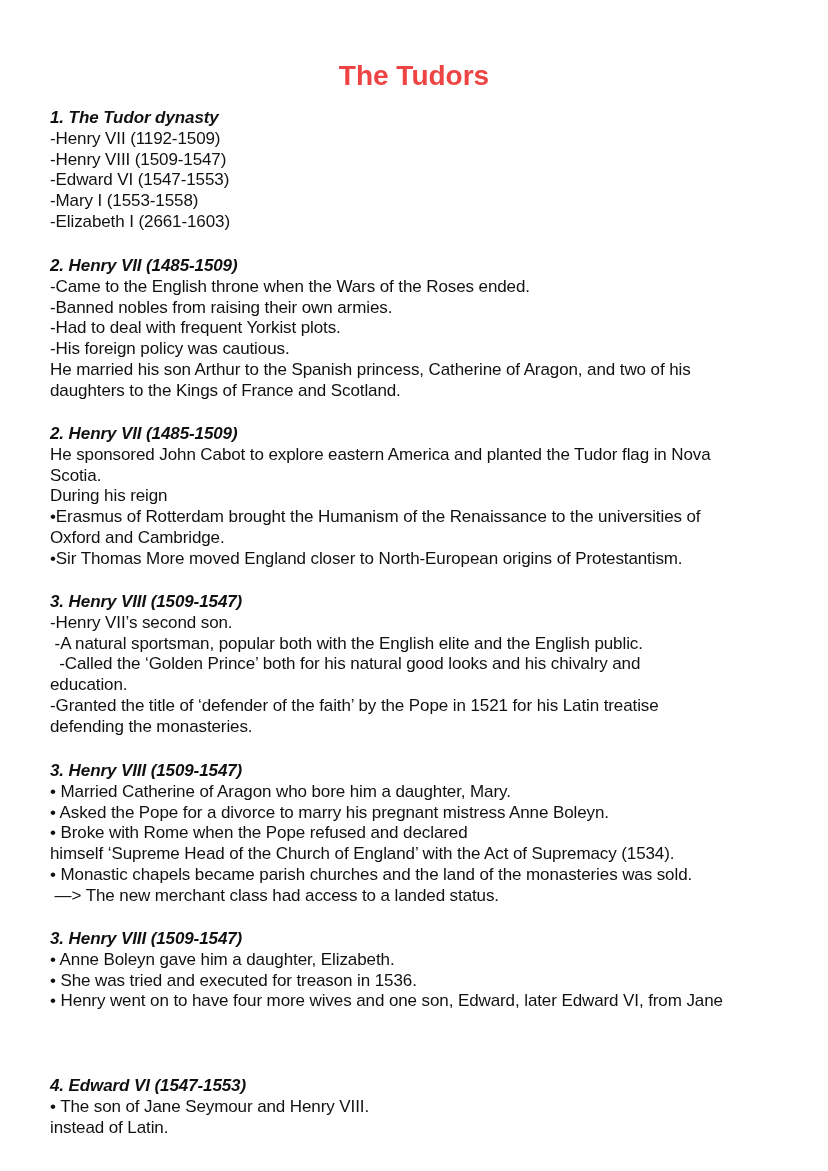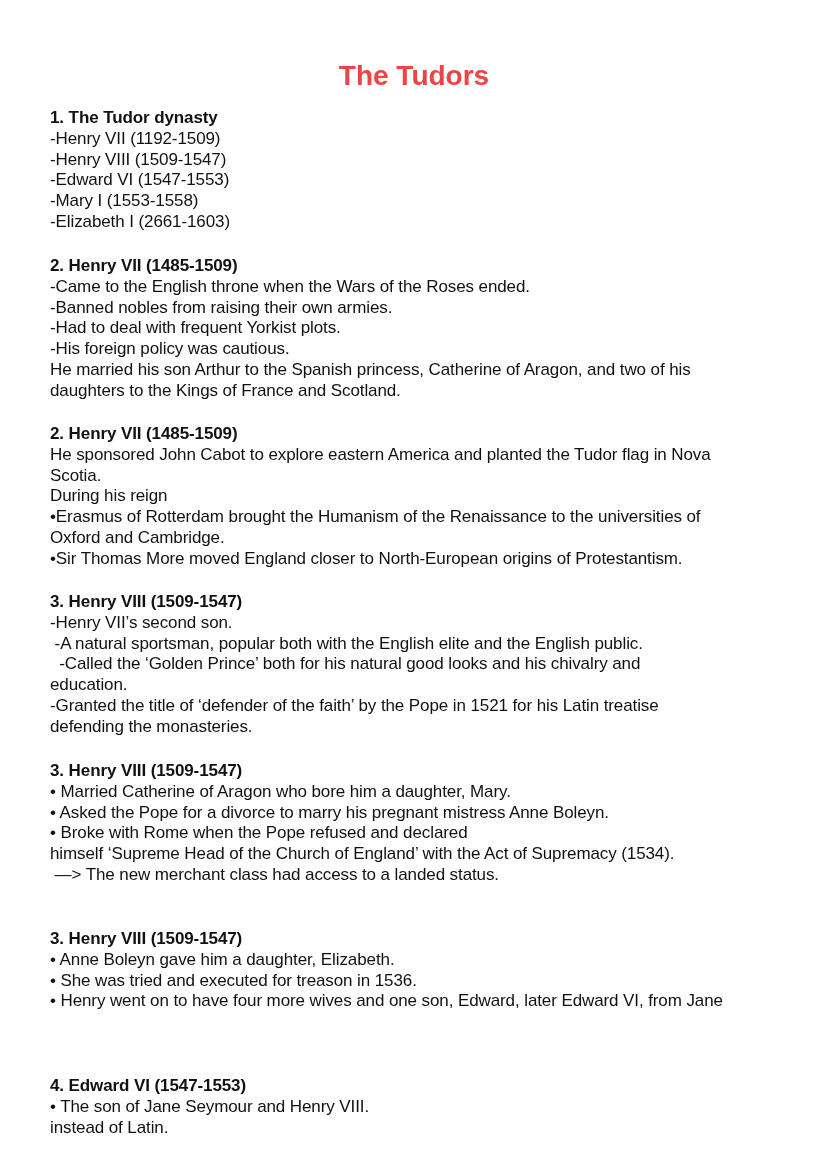--- a/index.html
+++ b/index.html
@@ -2,21 +2,21 @@
 <html><head>
   <meta charset="utf-8">
   <style>
     html, body { margin: 0; padding: 0; background: #ffffff; }
     body { width: 828px; height: 1171px; overflow: hidden; position: relative;
       font-family: "Liberation Sans", sans-serif; color: #111111; }
     .title { position: absolute; left: 0; width: 828px; top: 51px; text-align: center;
       font-size: 28px; font-weight: bold; color: #ef4444; line-height: 34px; margin-top: 8px; }
     .section { position: absolute; left: 50px; width: 740px; }
     .line { font-size: 17px; line-height: 20.8px; white-space: pre; letter-spacing: -0.1px; }
-    .heading { font-weight: bold; }
+    .heading { font-weight: bold; font-style: italic; }
   </style>
 </head>
 <body>
 
 <div class="title">The Tudors</div>
 
 <div class="section" style="top:108px">
   <div class="line heading">1. The Tudor dynasty</div>
   <div class="line">-Henry VII (1192-1509)</div>
   <div class="line">-Henry VIII (1509-1547)</div>
@@ -54,20 +54,21 @@
   <div class="line">-Granted the title of ‘defender of the faith’ by the Pope in 1521 for his Latin treatise</div>
   <div class="line">defending the monasteries.</div>
 </div>
 
 <div class="section" style="top:761px">
   <div class="line heading">3. Henry VIII (1509-1547)</div>
   <div class="line">• Married Catherine of Aragon who bore him a daughter, Mary.</div>
   <div class="line">• Asked the Pope for a divorce to marry his pregnant mistress Anne Boleyn.</div>
   <div class="line">• Broke with Rome when the Pope refused and declared</div>
   <div class="line">himself ‘Supreme Head of the Church of England’ with the Act of Supremacy (1534).</div>
+  <div class="line">• Monastic chapels became parish churches and the land of the monasteries was sold.</div>
   <div class="line"> —&gt; The new merchant class had access to a landed status.</div>
 </div>
 
 <div class="section" style="top:929px">
   <div class="line heading">3. Henry VIII (1509-1547)</div>
   <div class="line">• Anne Boleyn gave him a daughter, Elizabeth.</div>
   <div class="line">• She was tried and executed for treason in 1536.</div>
   <div class="line">• Henry went on to have four more wives and one son, Edward, later Edward VI, from Jane</div>
 </div>
 

